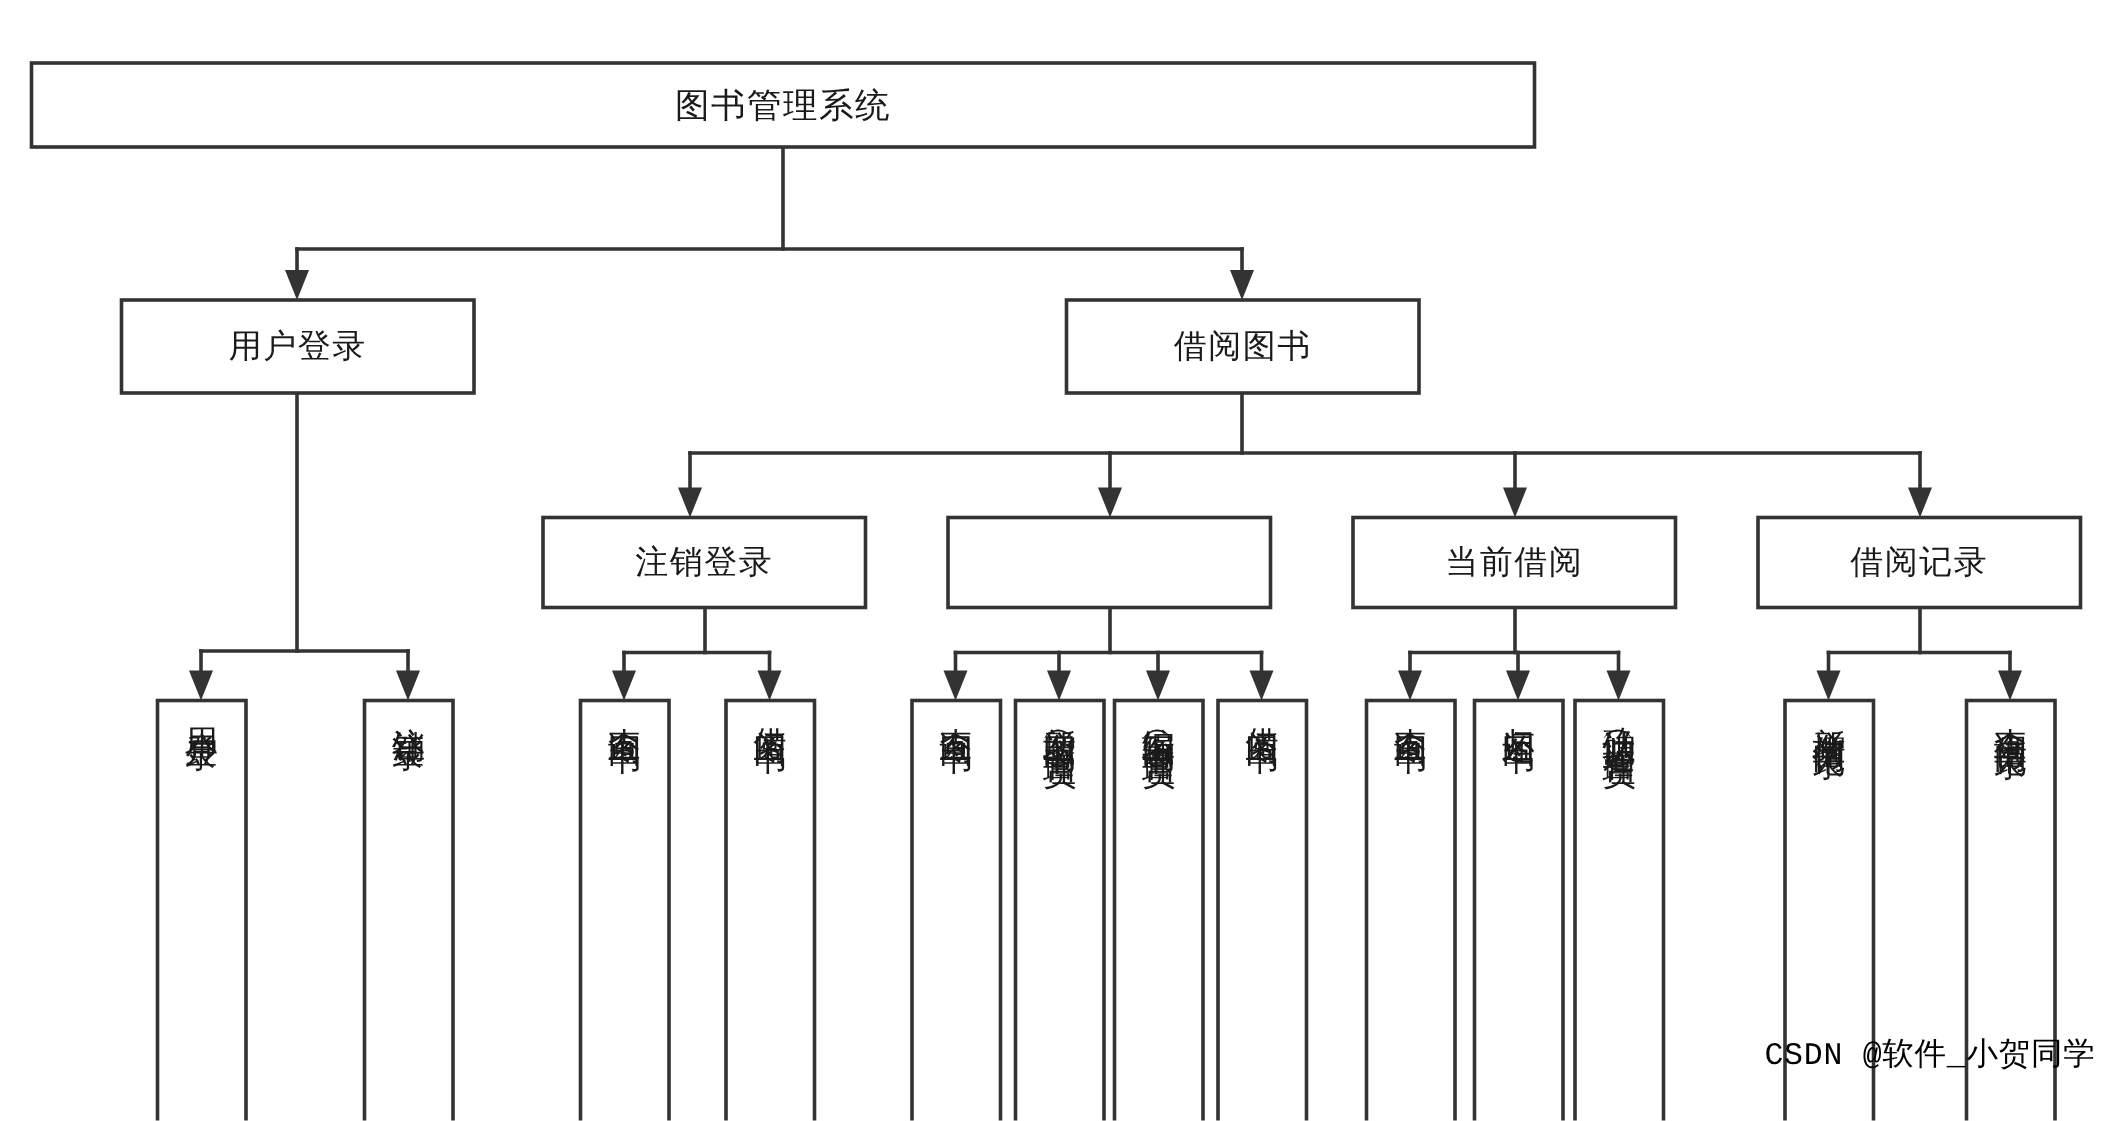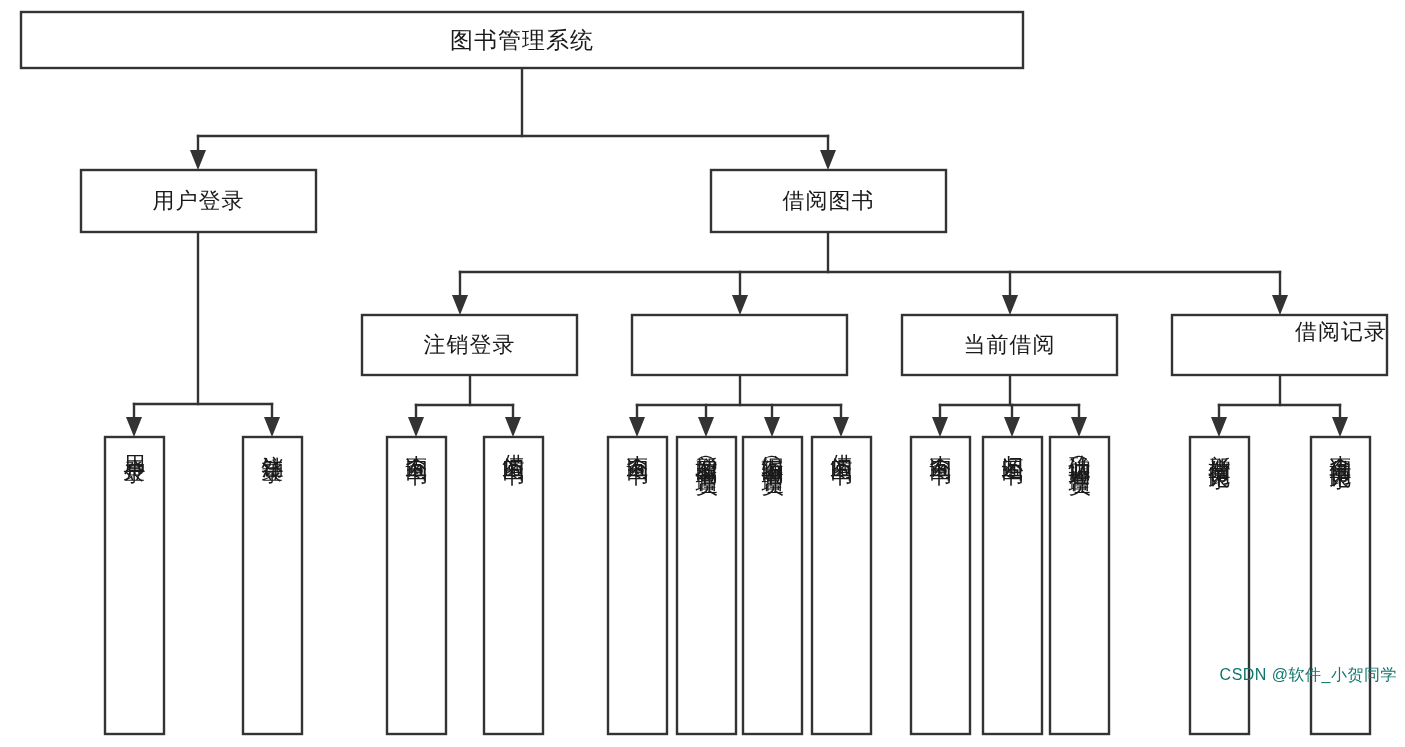--- a/index.html
+++ b/index.html
@@ -11,20 +11,21 @@
     width: 1405px;
     height: 747px;
     overflow: hidden;
     font-family: "Liberation Sans", "DejaVu Sans", sans-serif;
   }
   #diagram-root {
     position: relative;
     width: 1405px;
     height: 692px;
     background: #ffffff;
+    margin-top: 30px;
   }
   svg.chart-svg {
     position: absolute;
     top: 0;
     left: 0;
     width: 1405px;
     height: 747px;
     display: block;
   }
   .node-box {
@@ -39,23 +40,23 @@
     stroke-linecap: square;
   }
   .arrow-head {
     fill: #333333;
     stroke: none;
   }
   .watermark-text {
     position: absolute;
     right: 8px;
     bottom: 6px;
-    font-family: Liberation Sans, sans-serif;
-    font-size: 16px;
-    color: #0f766e;
+    font-family: Liberation Mono, monospace;
+    font-size: 21px;
+    color: #000000;
     white-space: nowrap;
     letter-spacing: 0.5px;
     pointer-events: none;
   }
   .vlabel-wrap {
     position: absolute;
     display: flex;
     align-items: flex-start;
     justify-content: center;
     pointer-events: none;
@@ -207,21 +208,21 @@
 
   <div class="hlabel-wrap" style="left:362px; top:315px; width:215px; height:60px;">
     <span class="hlabel-inner">注销登录</span>
   </div>
 
 
   <div class="hlabel-wrap" style="left:902px; top:315px; width:215px; height:60px;border-radius:17px;">
     <span class="hlabel-inner">当前借阅</span>
   </div>
 
-  <div class="hlabel-wrap" style="left:1172px; top:302px; width:215px; height:60px;justify-content:flex-end;">
+  <div class="hlabel-wrap" style="left:1172px; top:315px; width:215px; height:60px;">
     <span class="hlabel-inner">借阅记录</span>
   </div>
 
   <div class="vlabel-wrap" style="left:105px; top:437px; width:59px; height:297px;">
     <span class="vlabel-inner">用户登录</span>
   </div>
   <div class="vlabel-wrap" style="left:243px; top:437px; width:59px; height:297px;">
     <span class="vlabel-inner">注销登录</span>
   </div>
   <div class="vlabel-wrap" style="left:387px; top:437px; width:59px; height:297px;">

